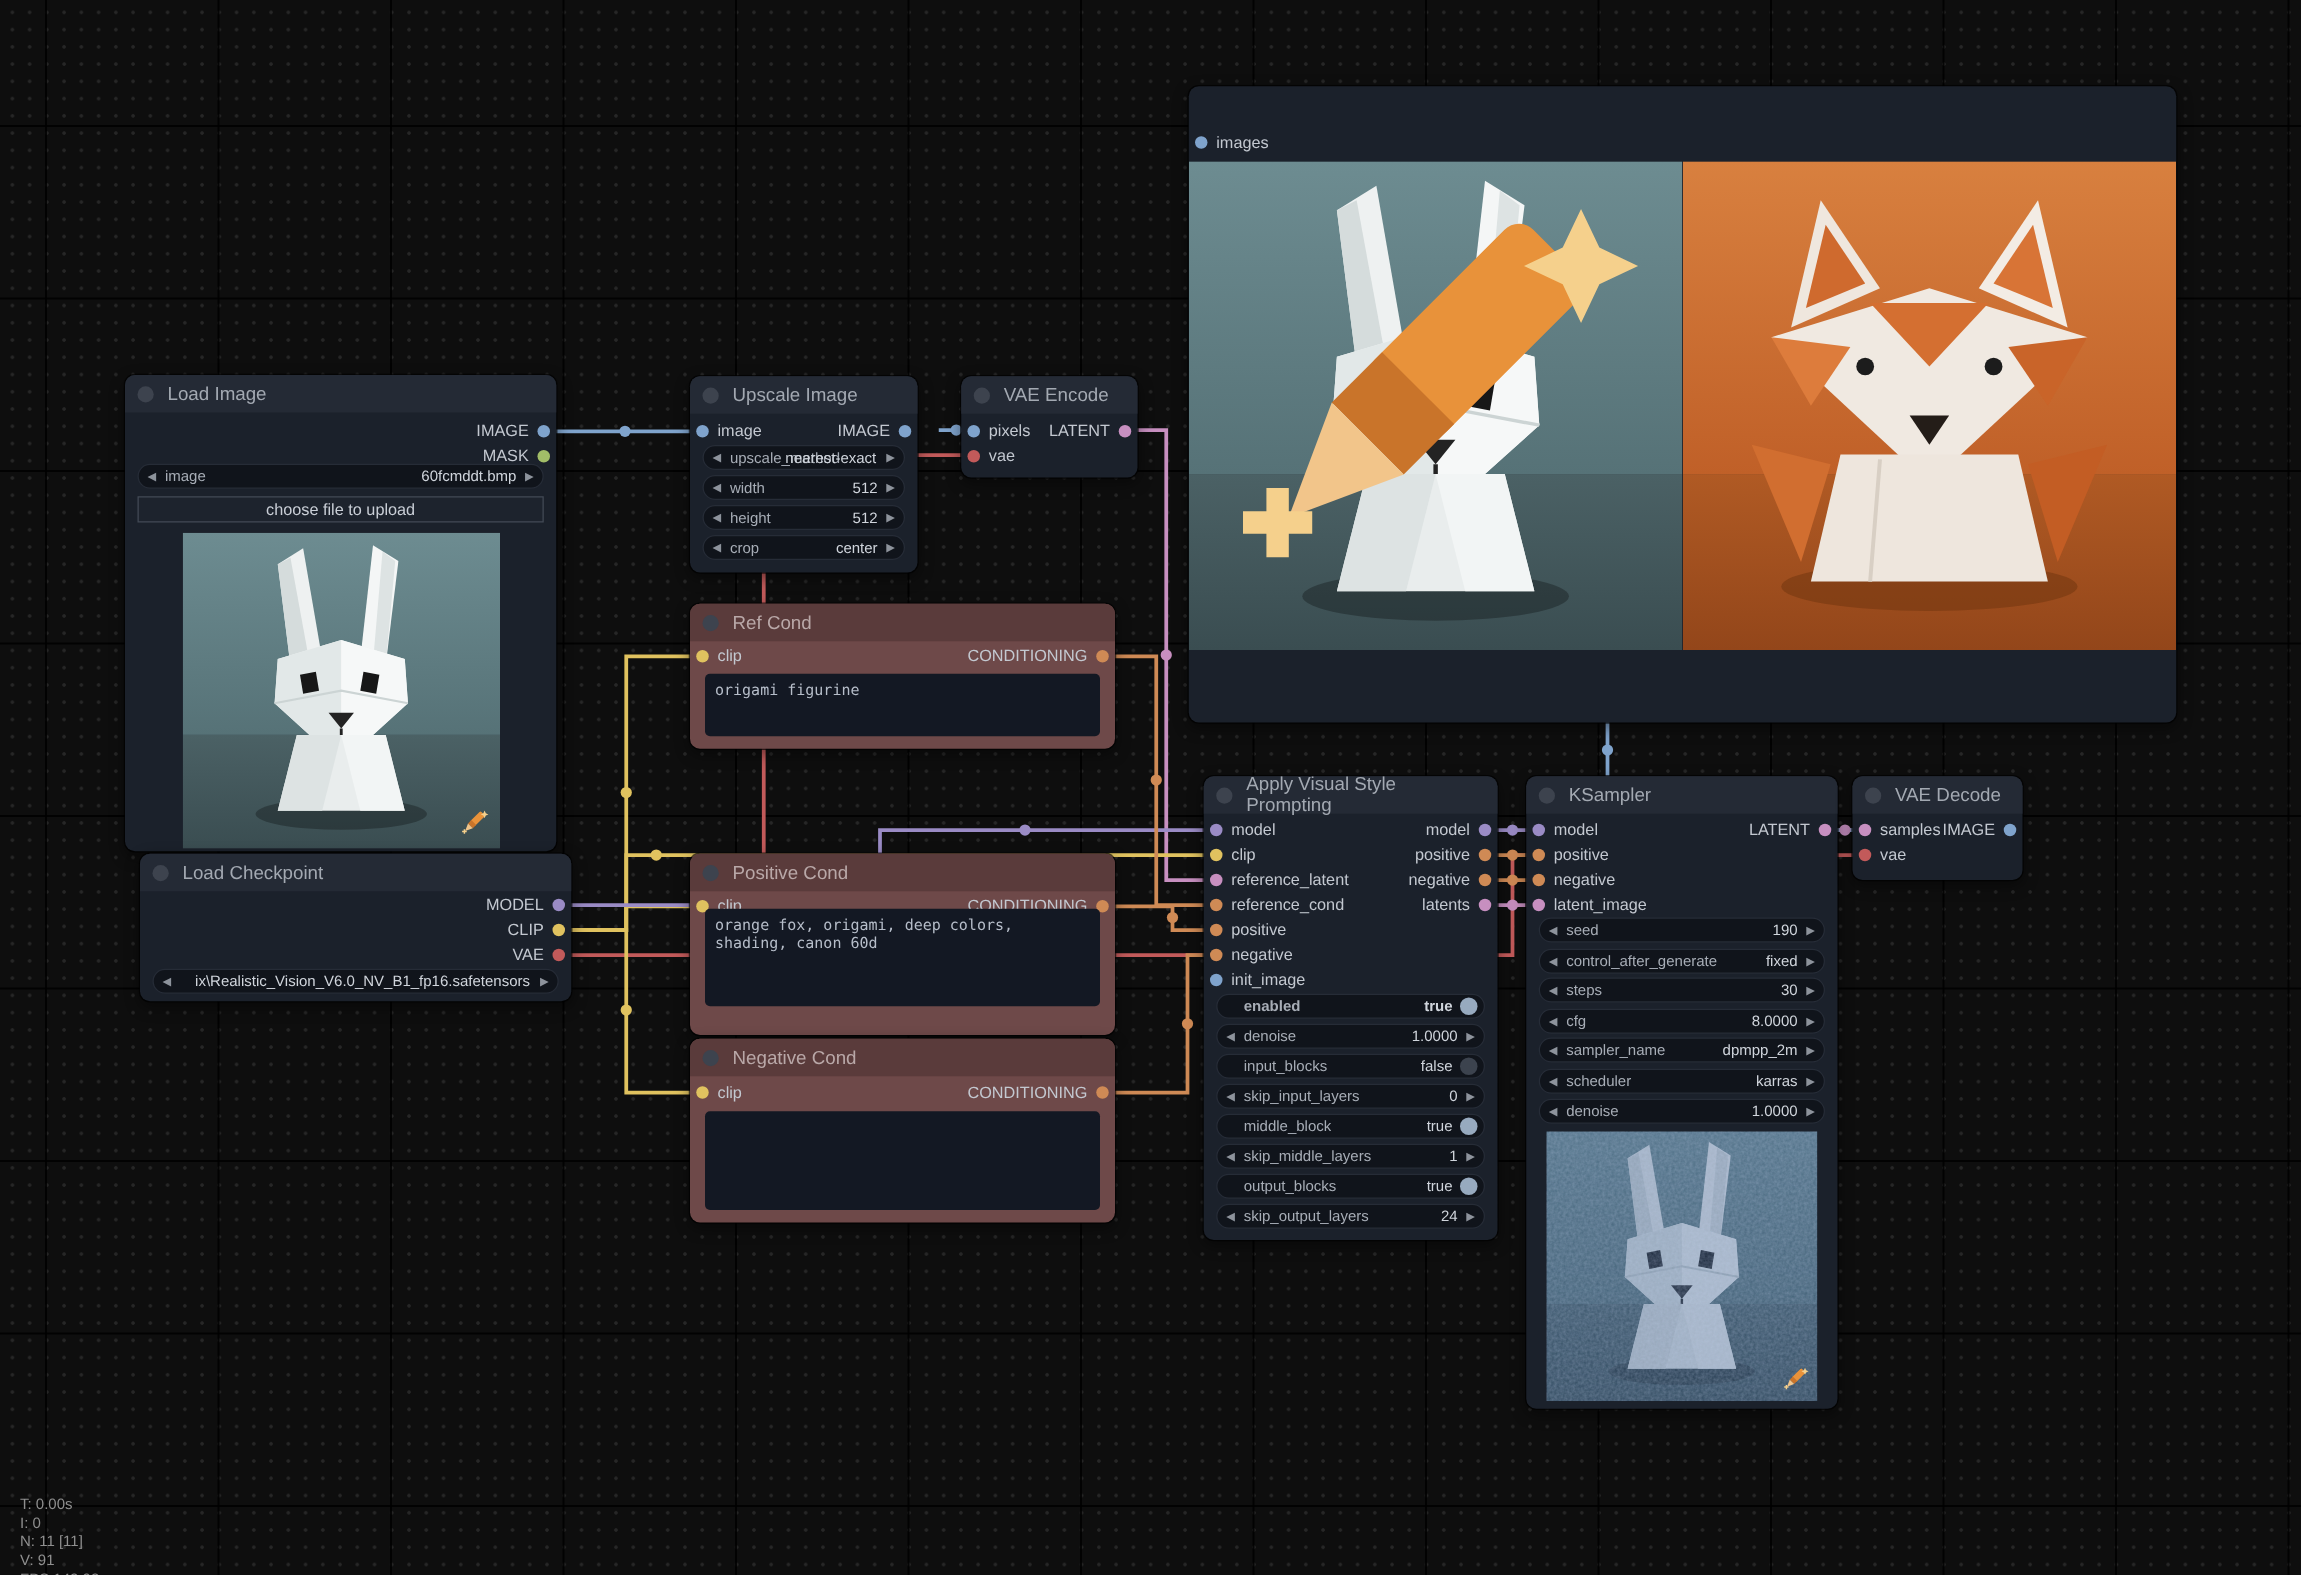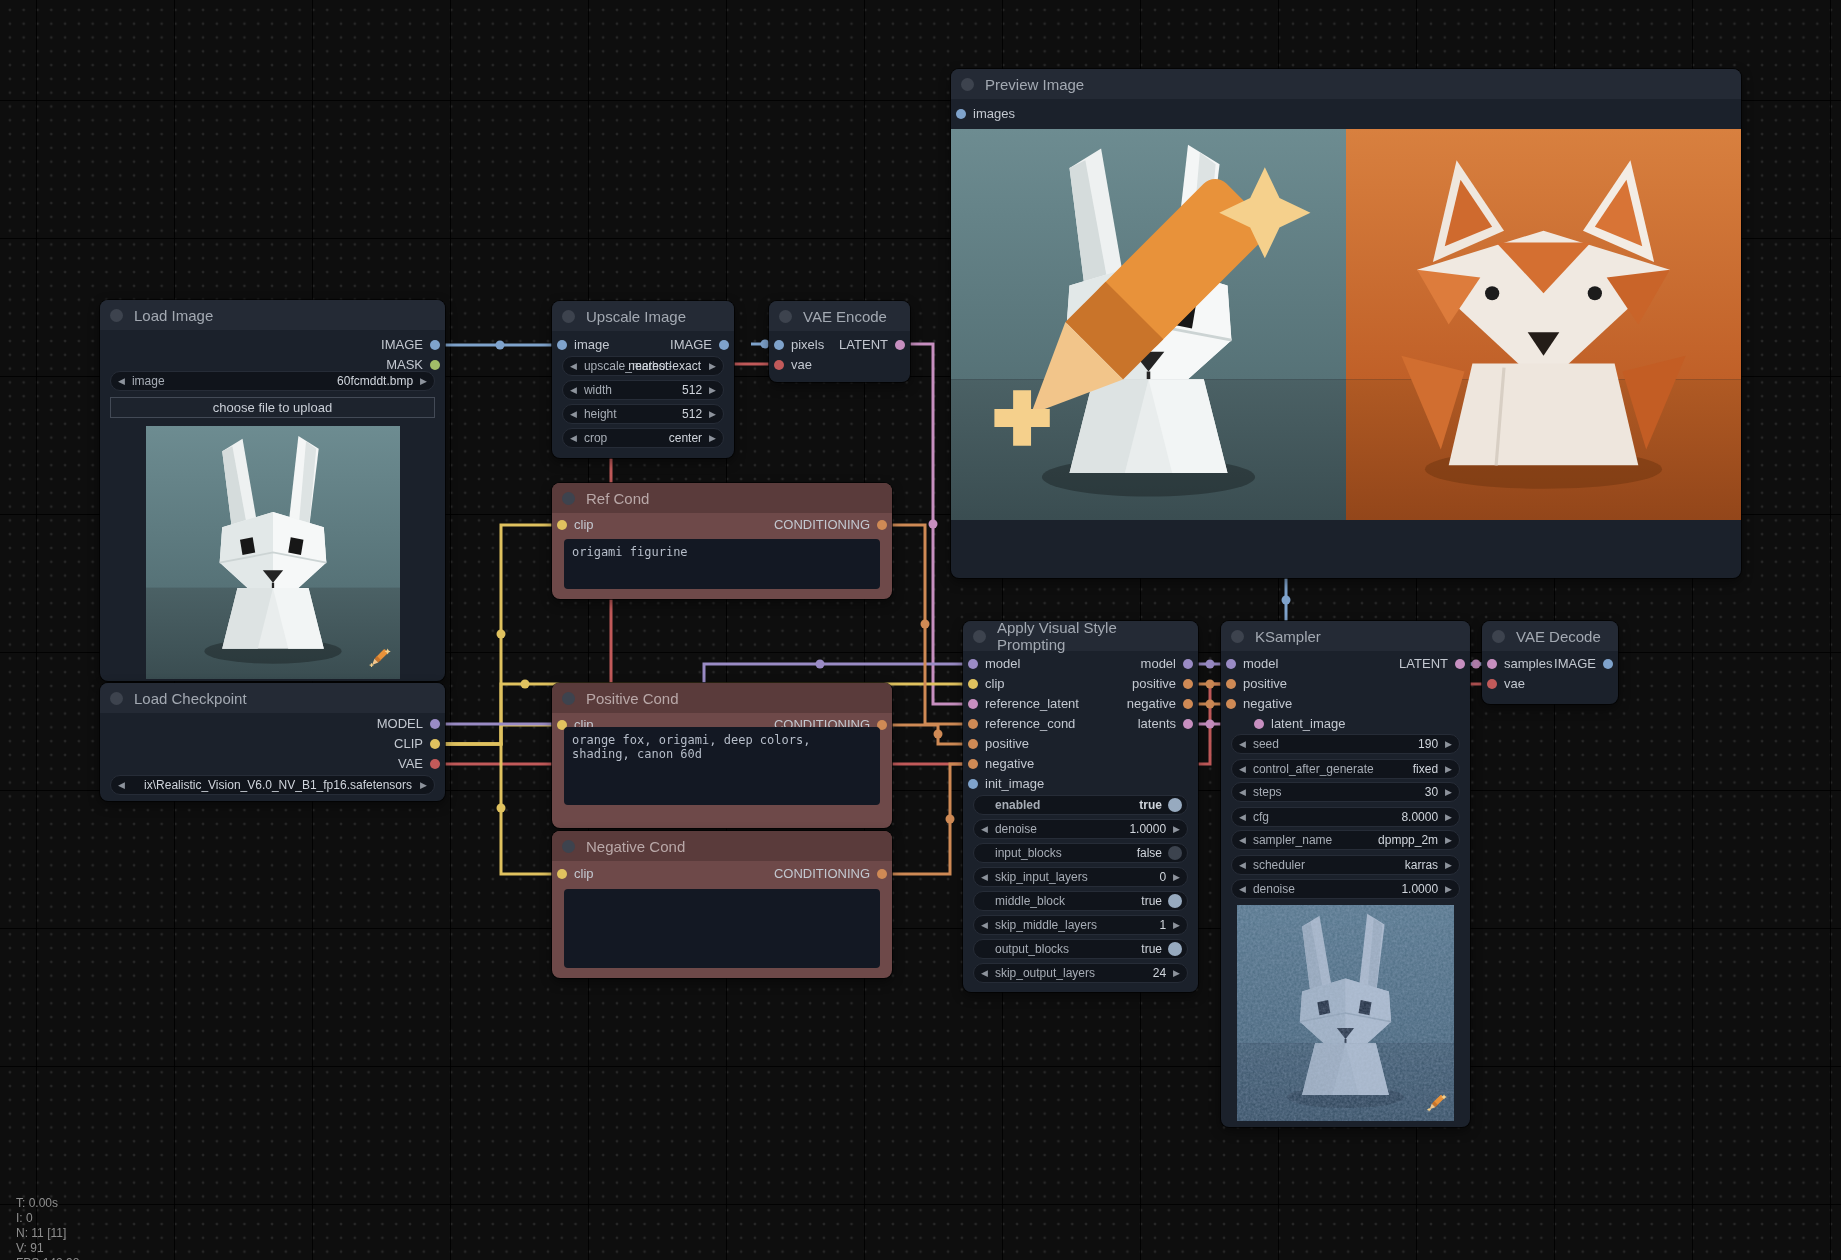--- a/index.html
+++ b/index.html
@@ -167,24 +167,20 @@
     <circle cx="1210" cy="664" r="4.5" fill="#9a8bc5"></circle>
     <circle cx="1210" cy="684" r="4.5" fill="#cf8a55"></circle>
     <circle cx="1210" cy="704" r="4.5" fill="#cf8a55"></circle>
     <circle cx="1210" cy="724" r="4.5" fill="#c78fc0"></circle>
     <circle cx="1476" cy="664" r="4.5" fill="#c78fc0"></circle>
     <circle cx="1286" cy="600" r="4.5" fill="#7fa3cc"></circle>
   </g>
 </svg>
 
 <div class="node" style="left:951px;top:69px;width:790px;height:509px;">
-  <div class="node-title">
-    <span class="title-dot"></span>
-    <span>Preview Image</span>
-  </div>
   <div class="row" style="top:35px;">
     <span class="dot in" style="background:#7fa3cc"></span>
     <span class="in-label">images</span>
   </div>
   <div class="img-frame" style="left:0;top:60px;width:395px;height:391px;">
     <svg viewBox="0 0 100 100" preserveAspectRatio="none">
           <use href="#sym-rabbit"></use>
         </svg>
     <svg class="pencil" style="right:14px;bottom:14px;left:auto;top:auto;" viewBox="0 0 24 24">
           <use href="#sym-pencil"></use>
@@ -220,21 +216,21 @@
   <div class="img-frame" style="left:46px;top:126px;width:254px;height:253px;">
     <svg viewBox="0 0 100 100" preserveAspectRatio="none">
           <use href="#sym-rabbit"></use>
         </svg>
     <svg class="pencil" style="right:8px;bottom:8px;left:auto;top:auto;width:26px;height:26px;" viewBox="0 0 24 24">
           <use href="#sym-pencil"></use>
         </svg>
   </div>
 </div>
 
-<div class="node" style="left:100px;top:683px;width:345px;height:118px;">
+<div class="node" style="left:112px;top:683px;width:345px;height:118px;">
   <div class="node-title">
     <span class="title-dot"></span>
     <span>Load Checkpoint</span>
   </div>
   <div class="row" style="top:31px;">
     <span class="out-label">MODEL</span>
     <span class="dot out" style="background:#9a8bc5"></span>
   </div>
   <div class="row" style="top:51px;">
     <span class="out-label">CLIP</span>
@@ -446,21 +442,21 @@
     <span class="dot out" style="background:#c78fc0"></span>
   </div>
   <div class="row" style="top:53px;">
     <span class="dot in" style="background:#cf8a55"></span>
     <span class="in-label">positive</span>
   </div>
   <div class="row" style="top:73px;">
     <span class="dot in" style="background:#cf8a55"></span>
     <span class="in-label">negative</span>
   </div>
-  <div class="row" style="top:93px;margin-left:28px;">
+  <div class="row" style="top:93px;">
     <span class="dot in" style="background:#c78fc0"></span>
     <span class="in-label">latent_image</span>
   </div>
   <div class="widget" style="top:113px;">
     <span class="arrow">◀</span>
     <span class="wlabel">seed</span>
     <span class="wvalue">190</span>
     <span class="arrow">▶</span>
   </div>
   <div class="widget" style="top:138px;">

